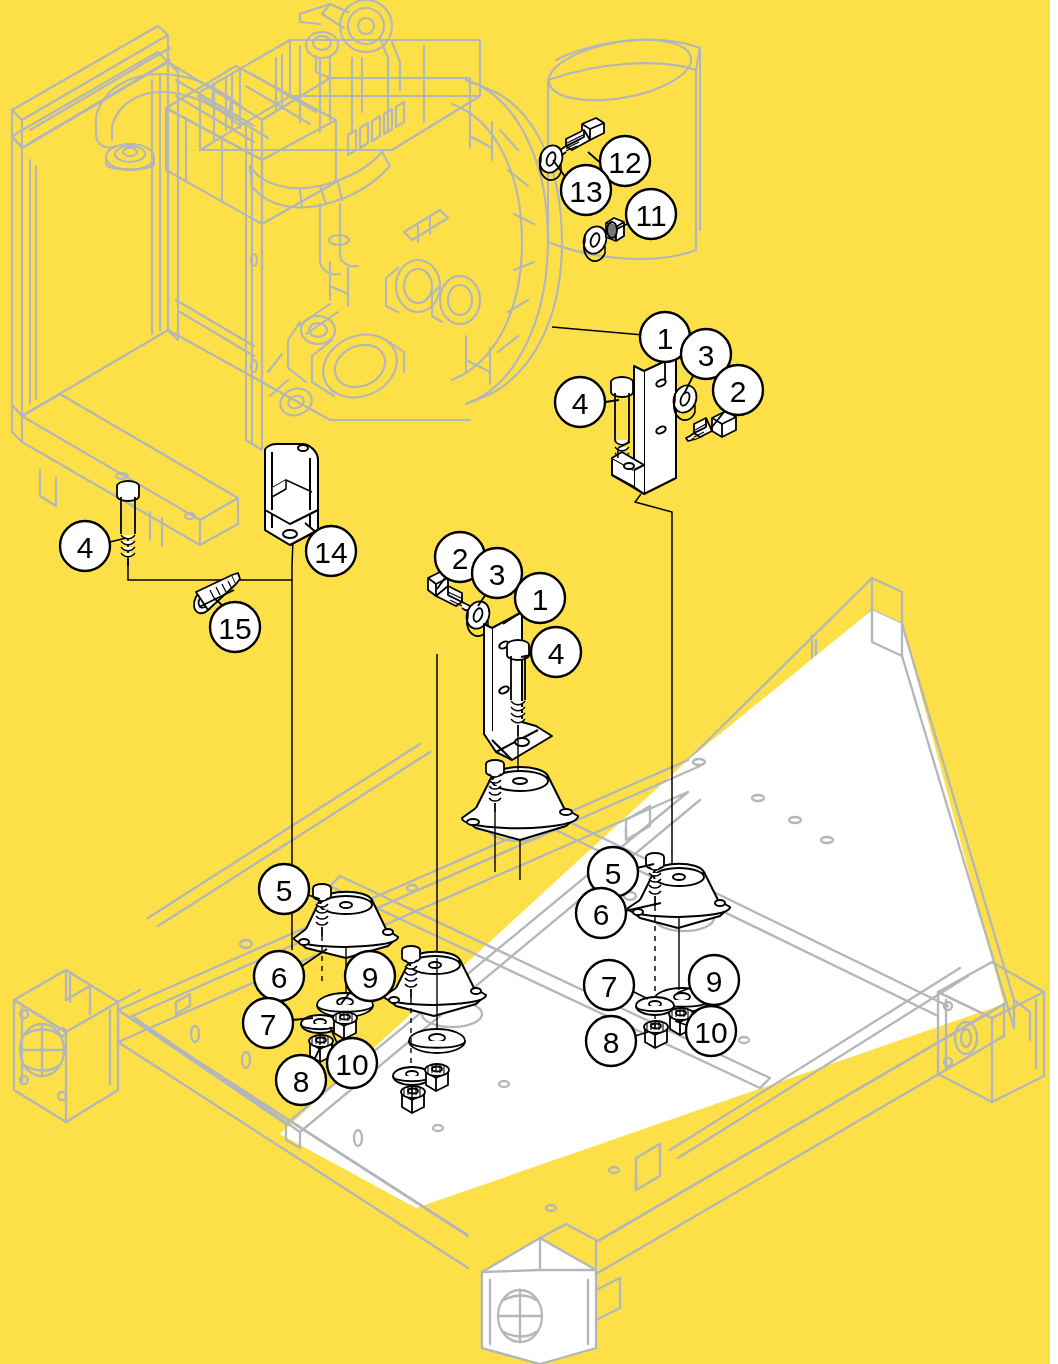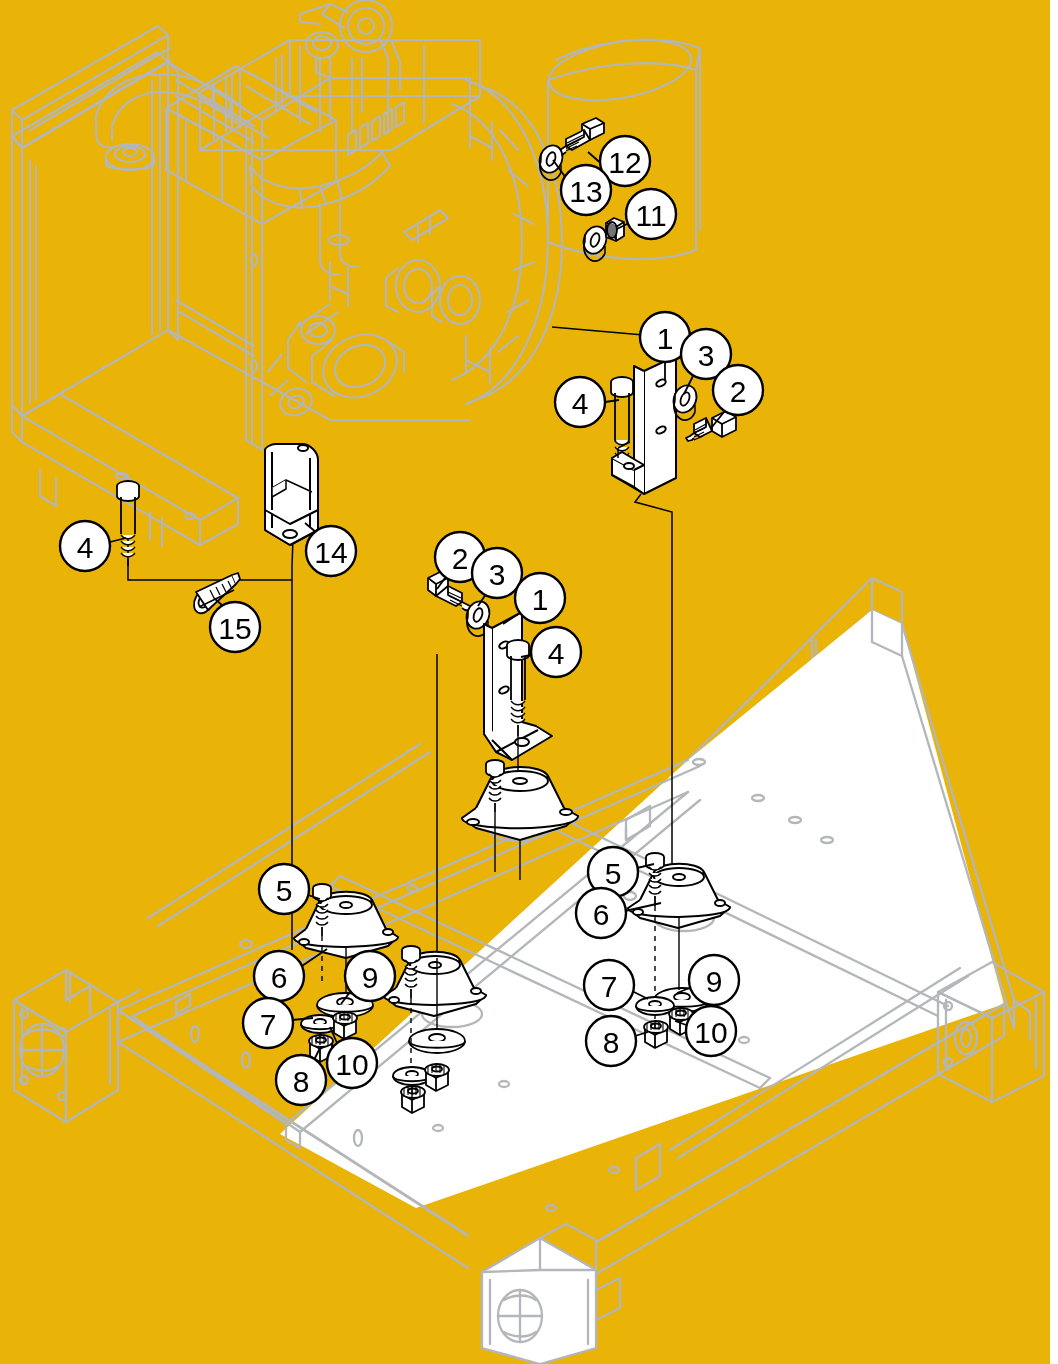--- a/index.html
+++ b/index.html
@@ -1,17 +1,17 @@
 <!DOCTYPE html>
 <html><head>
 <meta charset="utf-8">
 <style>
   html,body{margin:0;padding:0;background:#ffffff;}
   body{width:1058px;height:1364px;overflow:hidden;font-family:"Liberation Sans",sans-serif;}
-  #sheet{position:relative;width:1050px;height:1364px;background:#eab308;}
+  #sheet{position:relative;width:1050px;height:1364px;background:#fde047;}
   svg{display:block;}
   .ctx{fill:#000;font-family:"Liberation Sans",sans-serif;font-size:30px;text-anchor:middle;dominant-baseline:central;}
 </style>
 </head>
 <body>
 
 <div id="sheet">
 
 <svg id="diagram" width="1058" height="1364" viewBox="0 0 1058 1364" xmlns="http://www.w3.org/2000/svg">
 

